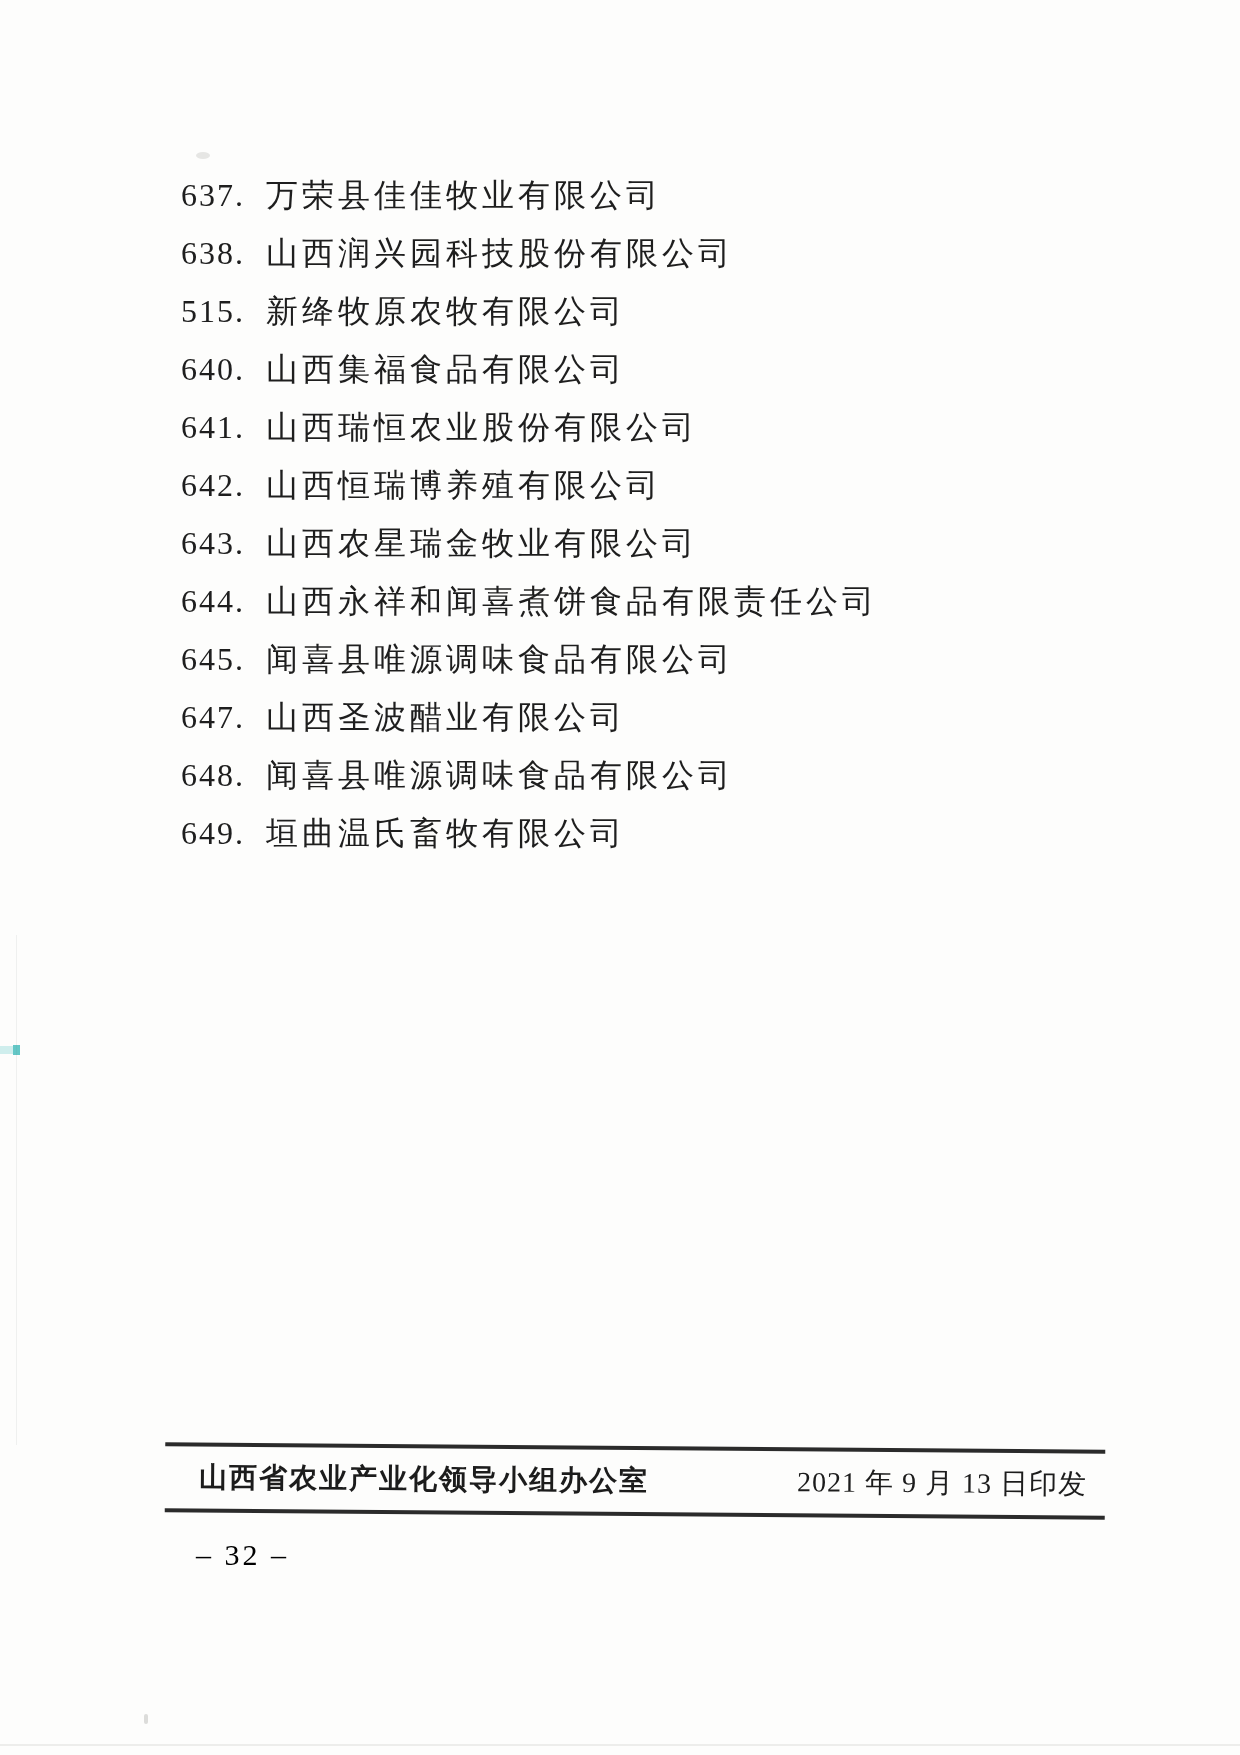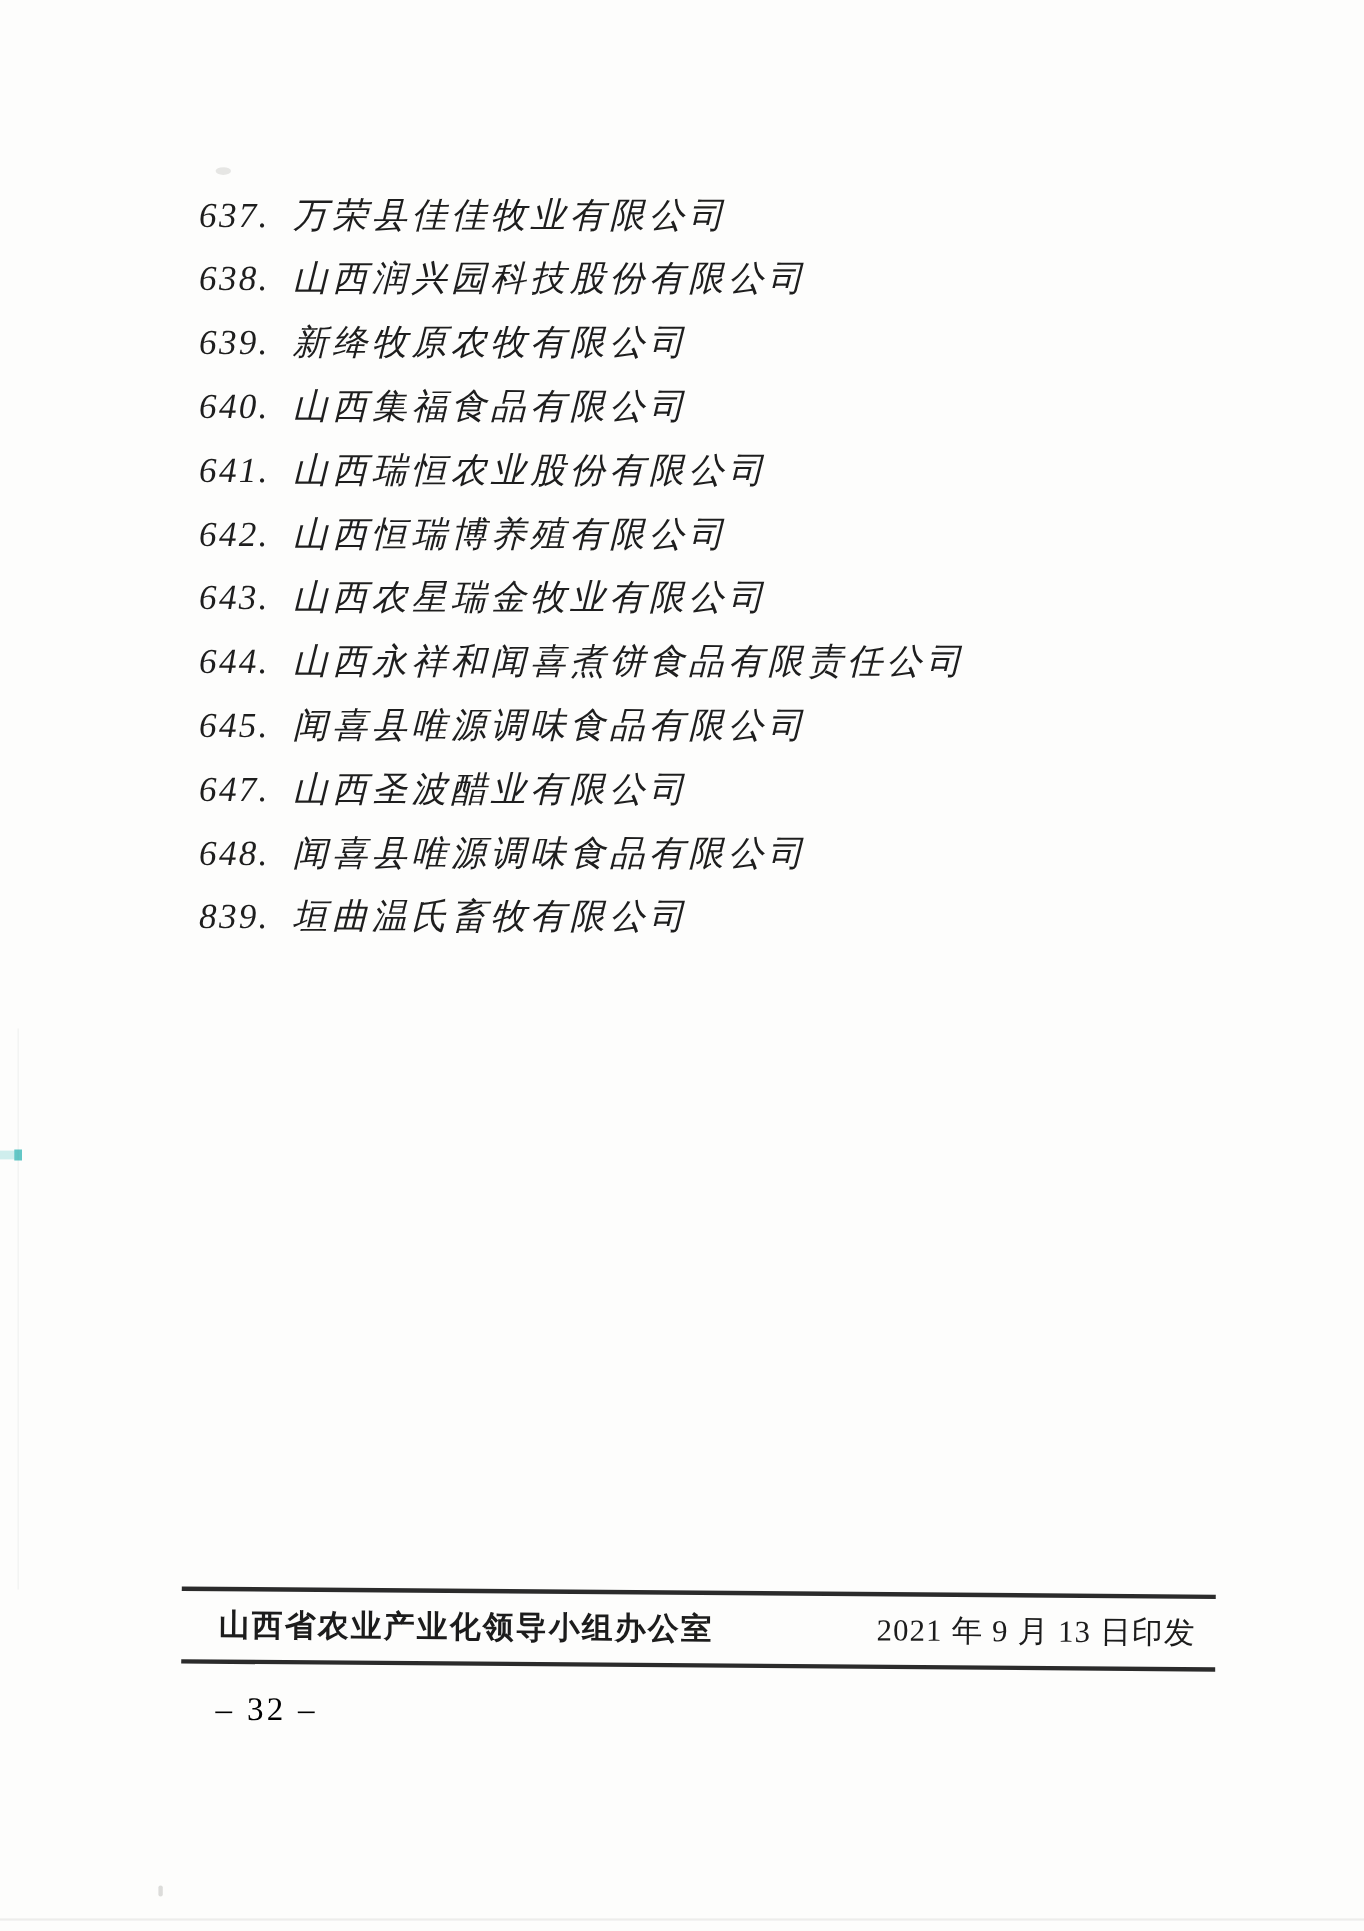--- a/index.html
+++ b/index.html
@@ -19,21 +19,20 @@
   }
 
   
   .company-list {
     position: absolute;
     left: 181px;
     top: 166px;
     margin: 0;
     padding: 0;
     list-style: none;
-    font-style: italic;
   }
   .list-row {
     height: 58px;
     line-height: 58px;
     font-size: 32px;
     letter-spacing: 4px;
     white-space: nowrap;
     color: #1e1e1e;
   }
   .item-num {
@@ -99,21 +98,21 @@
   <ol class="company-list">
     <li class="list-row">
       <span class="item-num">637.</span>
       <span class="item-name">万荣县佳佳牧业有限公司</span>
     </li>
     <li class="list-row">
       <span class="item-num">638.</span>
       <span class="item-name">山西润兴园科技股份有限公司</span>
     </li>
     <li class="list-row">
-      <span class="item-num">639.</span>
+      <span class="item-num">515.</span>
       <span class="item-name">新绛牧原农牧有限公司</span>
     </li>
     <li class="list-row">
       <span class="item-num">640.</span>
       <span class="item-name">山西集福食品有限公司</span>
     </li>
     <li class="list-row">
       <span class="item-num">641.</span>
       <span class="item-name">山西瑞恒农业股份有限公司</span>
     </li>
@@ -135,21 +134,21 @@
     </li>
     <li class="list-row">
       <span class="item-num">647.</span>
       <span class="item-name">山西圣波醋业有限公司</span>
     </li>
     <li class="list-row">
       <span class="item-num">648.</span>
       <span class="item-name">闻喜县唯源调味食品有限公司</span>
     </li>
     <li class="list-row">
-      <span class="item-num">839.</span>
+      <span class="item-num">649.</span>
       <span class="item-name">垣曲温氏畜牧有限公司</span>
     </li>
   </ol>
 
   <div class="colophon">
     <span class="issuer">山西省农业产业化领导小组办公室</span>
     <span class="date">2021 年 9 月 13 日印发</span>
   </div>
 
   <div class="pagenum">– 32 –</div>

